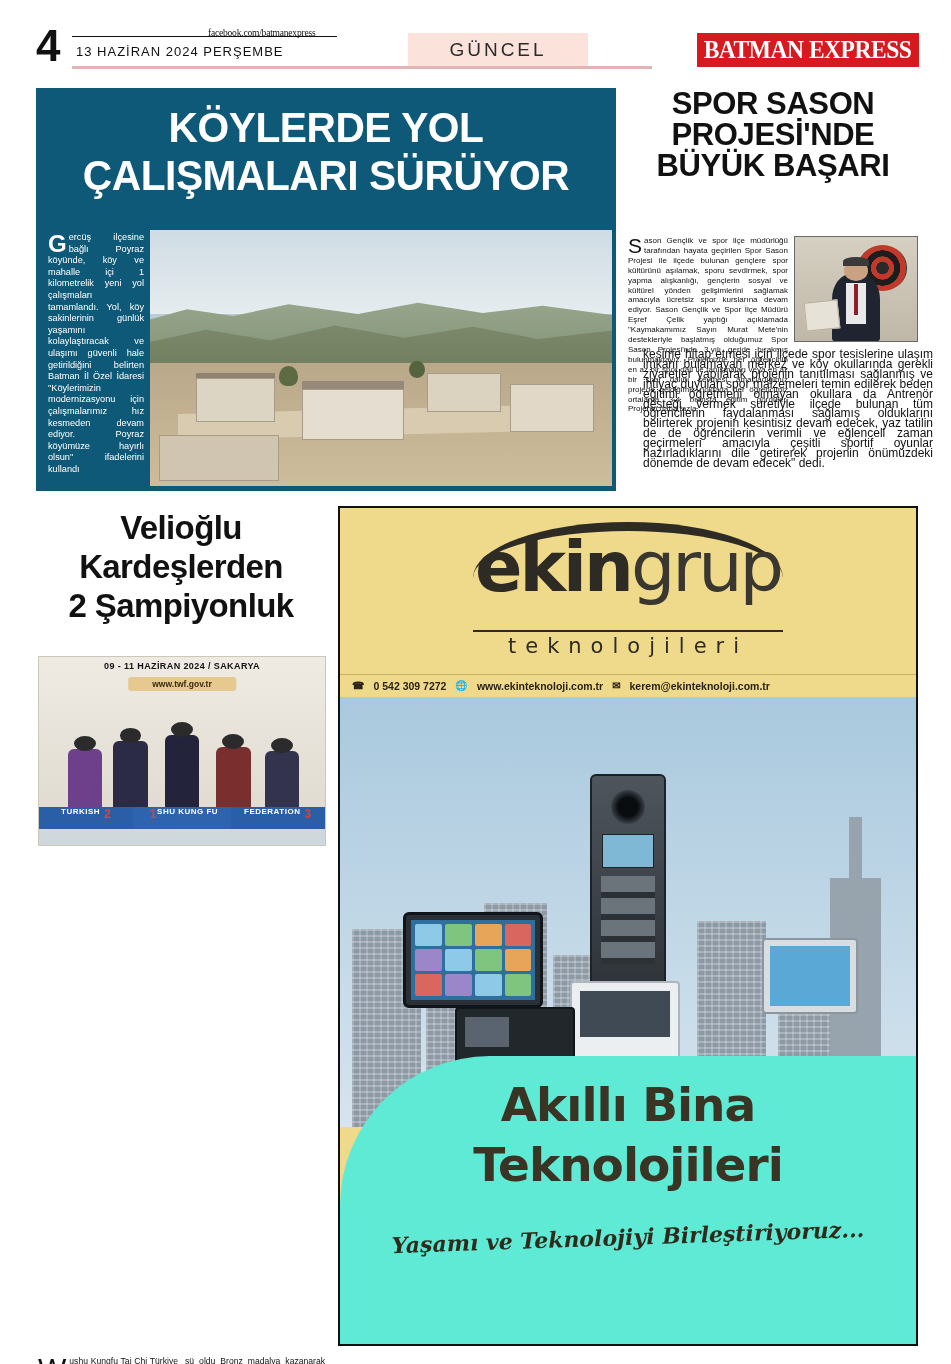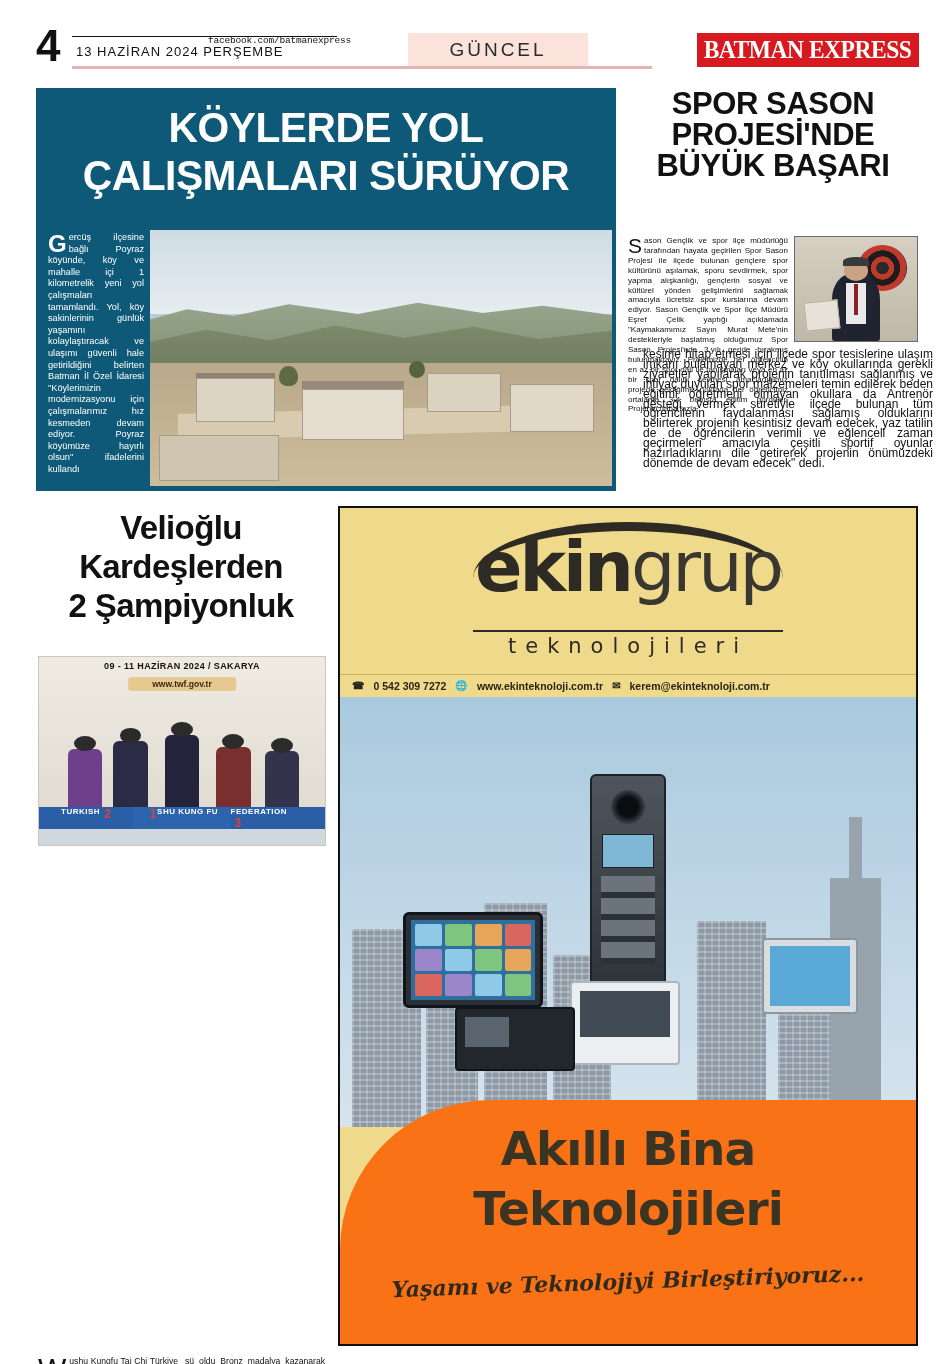--- a/index.html
+++ b/index.html
@@ -16,23 +16,23 @@
   .folio-number {
     position:absolute; left:36px; top:24px;
     font-size:44px; font-weight:bold; line-height:44px;
     color:#111; font-family:"Liberation Sans", sans-serif;
   }
   .fb-line {
     position:absolute; left:72px; top:36px; width:265px; height:0;
     border-top:1.5px solid #111;
   }
   .fb-url {
-    position:absolute; left:200px; top:35px;
+    position:absolute; left:200px; top:28px;
     font-size:9.5px; color:#111; letter-spacing:-0.2px;
-    font-family:Liberation Mono, monospace;
+    font-family:Liberation Serif, serif;
     padding-left:8px;
   }
   .issue-date {
     position:absolute; left:76px; top:44px;
     font-size:13px; color:#111; letter-spacing:1px;
     font-family:"Liberation Sans", sans-serif;
   }
   .rule-pink {
     position:absolute; left:72px; top:66px; width:580px; height:3px;
     background:#e2b4b4;
@@ -177,21 +177,21 @@
   .p1-url { position:absolute; left:50%; top:20px; transform:translateX(-50%);
         background:#e6c98f; color:#3a2a12; font-size:8.5px; font-weight:bold;
         padding:2px 24px; border-radius:3px; font-family:"Liberation Sans", sans-serif; }
   .p1-podium { position:absolute; left:0; bottom:16px; width:100%; height:22px; }
   .pod-seg { position:absolute; bottom:0; height:22px; background:#2f62a8;
         color:#fff; font-size:8px; font-weight:bold; display:flex;
         align-items:flex-start; justify-content:center; letter-spacing:0.5px;
         font-family:"Liberation Sans", sans-serif; }
   .pod-1 { left:33%; width:34%; background:#2e63ae; }
   .pod-2 { left:0%;  width:33%; background:#2a5ea6; }
-  .pod-3 { left:67%; width:33%; background:#2a5ea6;flex-direction:column; }
+  .pod-3 { left:67%; width:33%; background:#2a5ea6; }
   .pod-num { color:#d9453c; font-size:12px; margin-left:4px; font-weight:bold; }
   .p1-floor { position:absolute; left:0; bottom:0; width:100%; height:16px;
         background:#cfd8dd; }
   .ath { position:absolute; bottom:38px; border-radius:6px 6px 0 0; }
   .ath-a { left:10%; width:12%; height:58px; background:#6e3f8a; }
   .ath-b { left:26%; width:12%; height:66px; background:#2b2b45; }
   .ath-c { left:44%; width:12%; height:72px; background:#23233c; }
   .ath-d { left:62%; width:12%; height:60px; background:#7a2f2f; }
   .ath-e { left:79%; width:12%; height:56px; background:#33334d; }
   .ath-head { position:absolute; top:-13px; left:18%; width:64%; height:15px;
@@ -296,22 +296,22 @@
   .panel-wht-scr { position:absolute; left:8px; top:8px; right:8px; height:46px;
         background:#3f4a55; }
   .phone-blk {
     position:absolute; left:20%; top:72%; width:120px; height:64px;
     background:#22272c; border-radius:4px; border:2px solid #11151a;
   }
   .phone-blk::after { content:""; position:absolute; left:8px; top:8px;
         width:44px; height:30px; background:#5a646e; }
 
   .ad-bottom {
-    position:absolute; left:0; bottom:0; width:100%; height:244px;
-    background:#f97316;
+    position:absolute; left:0; bottom:0; width:100%; height:288px;
+    background:#5eead4;
     border-radius:150px 0 0 0;
   }
   .ad-h1 {
     position:absolute; left:0; top:22px; width:100%; text-align:center;
     font-size:47px; font-weight:bold; color:#3a3425; letter-spacing:-1px;
     font-family:"DejaVu Sans", sans-serif; line-height:54px;
   }
   .ad-h2 {
     position:absolute; left:0; top:82px; width:100%; text-align:center;
     font-size:47px; font-weight:bold; color:#3a3425; letter-spacing:-1px;

